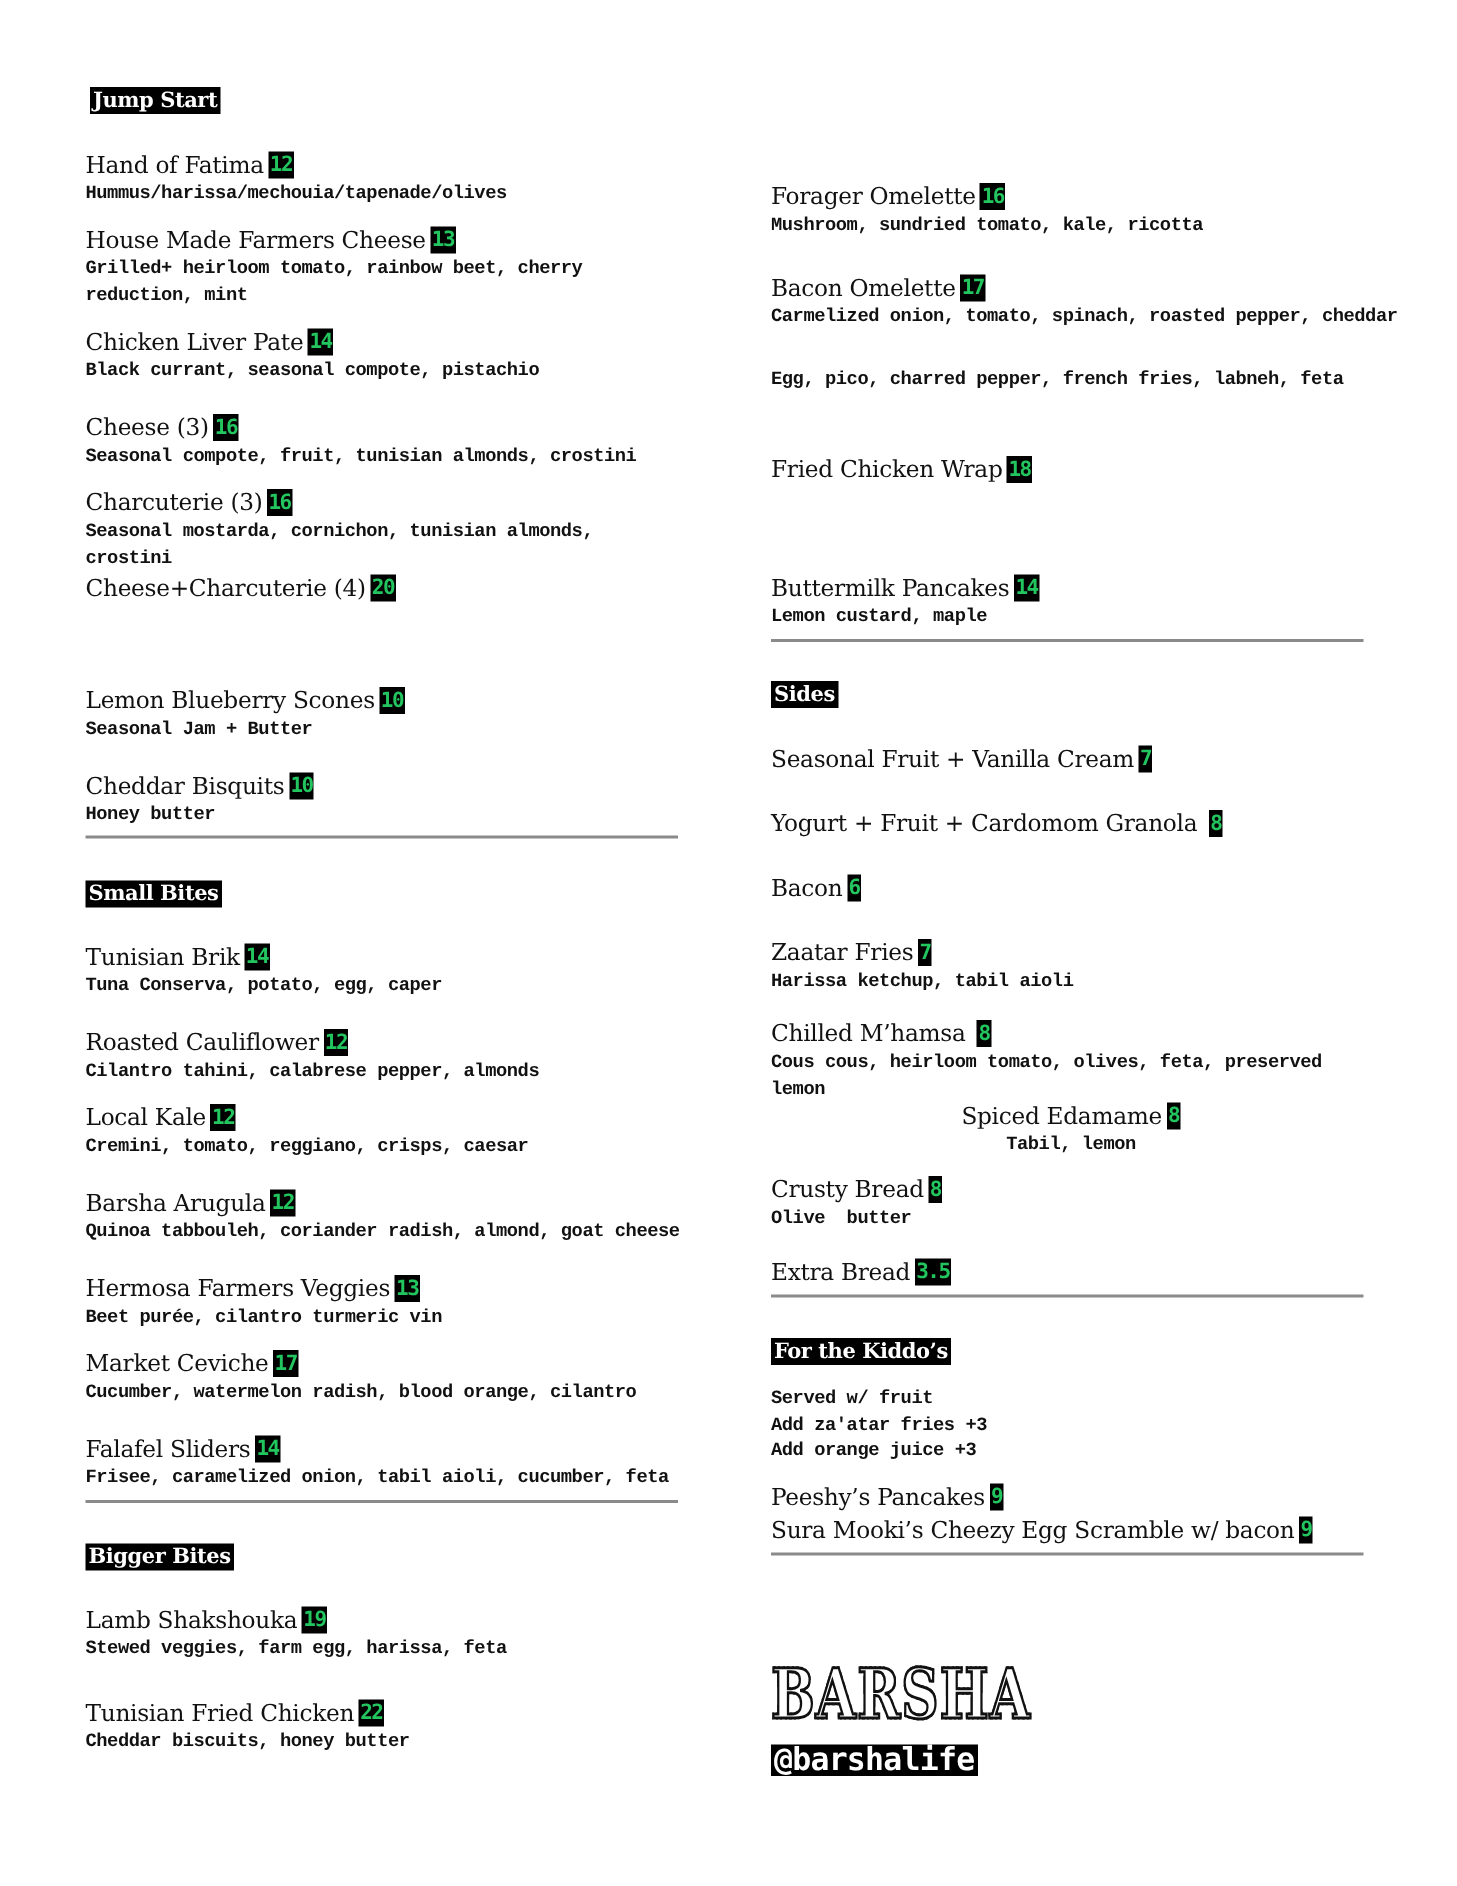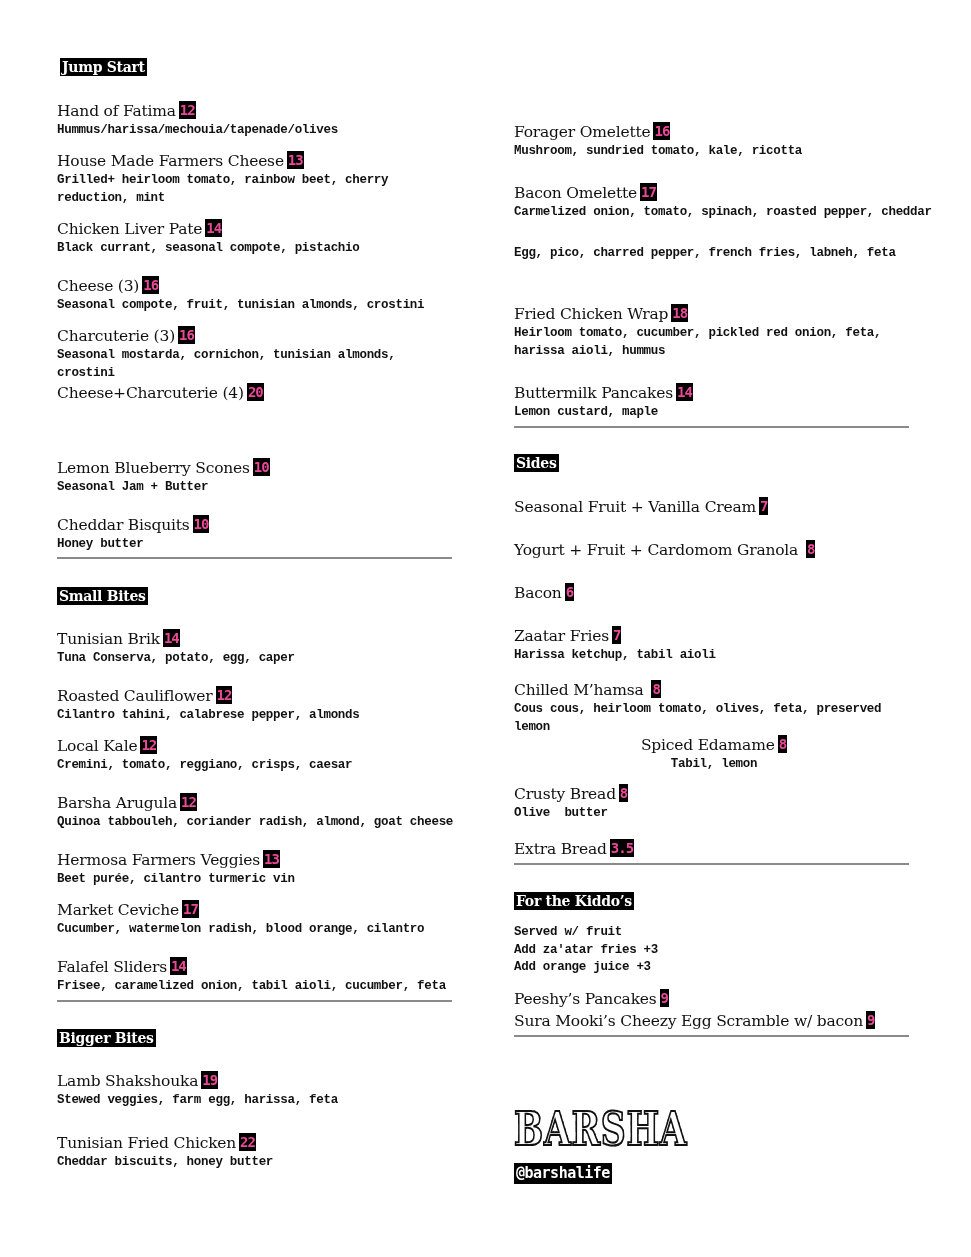--- a/index.html
+++ b/index.html
@@ -7,36 +7,36 @@
       font-family: "Liberation Mono", "DejaVu Sans Mono", monospace; color: #111; }
     .col { position: absolute; top: 0; }
     .col-left { left: 57px; width: 400px; }
     .col-right { left: 514px; width: 400px; }
     .section-label { display: inline-block; background: #000; color: #fff;
       font-family: "DejaVu Serif", serif; font-weight: bold; font-size: 14px;
       line-height: 18px; padding: 0 2px; position: absolute; letter-spacing: -0.3px; }
     .item { position: absolute; left: 0; width: 400px; }
     .item-name { font-family: "DejaVu Serif", serif; font-size: 15.5px; line-height: 19px;
       color: #111; white-space: nowrap; letter-spacing: -0.2px; }
-    .price { display: inline-block; background: #000; color: #ec4899; font-weight: bold;
+    .price { display: inline-block; background: #000; color: #22c55e; font-weight: bold;
       font-family: "DejaVu Sans Mono", monospace; font-size: 14px; line-height: 18px;
       padding: 0 1px; margin-left: 3px; vertical-align: 1px; letter-spacing: -1px; }
     .item-desc { font-family: "Liberation Mono", monospace; font-size: 12.5px;
       line-height: 18px; color: #111; font-weight: bold; letter-spacing: -0.3px; }
     .divider { position: absolute; left: 0; width: 395px; height: 2px; background: #8a8a8a; }
     .note { position: absolute; left: 0; font-family: "Liberation Mono", monospace;
       font-size: 12.5px; line-height: 18px; font-weight: bold; letter-spacing: -0.3px; }
     .logo { position: absolute; left: 0; top: 1100px; font-family: "DejaVu Serif", serif;
       font-size: 46px; font-weight: bold; letter-spacing: 1px; line-height: 58px;
       color: #fff; -webkit-text-stroke: 2px #111;
       background: repeating-linear-gradient(100deg, #222 0 2px, #fff 2px 4px);
       -webkit-background-clip: text; background-clip: text;
       transform: scaleX(0.75); transform-origin: left top; }
     .handle { position: absolute; left: 0; top: 1163px; background: #000; color: #fff;
-      font-family: "DejaVu Sans Mono", monospace; font-weight: bold; font-size: 15px;
+      font-family: "DejaVu Sans Mono", monospace; font-weight: bold; font-size: 21px;
       line-height: 21px; padding: 0 2px; letter-spacing: -0.5px; }
   </style>
 </head>
 <body>
 
 <div class="col col-left">
 
   <span class="section-label" style="left:3px;top:58px;">Jump Start</span>
 
   <div class="item" style="top:101px;">
@@ -143,21 +143,20 @@
     <div class="item-name"><span>Bacon Omelette</span><span class="price">17</span></div>
     <div class="item-desc">Carmelized onion, tomato, spinach, roasted pepper, cheddar</div>
   </div>
 
   <div class="item" style="top:244px;">
     <div class="item-desc">Egg, pico, charred pepper, french fries, labneh, feta</div>
   </div>
 
   <div class="item" style="top:304px;width:400px;">
     <div class="item-name"><span>Fried Chicken Wrap</span><span class="price">18</span></div>
-    <div class="item-desc">Heirloom tomato, cucumber, pickled red onion, feta, harissa aioli, hummus</div>
   </div>
 
   <div class="item" style="top:383px;">
     <div class="item-name"><span>Buttermilk Pancakes</span><span class="price">14</span></div>
     <div class="item-desc">Lemon custard, maple</div>
   </div>
 
   <div class="divider" style="top:426px;"></div>
 
   <span class="section-label" style="left:0;top:454px;">Sides</span>

